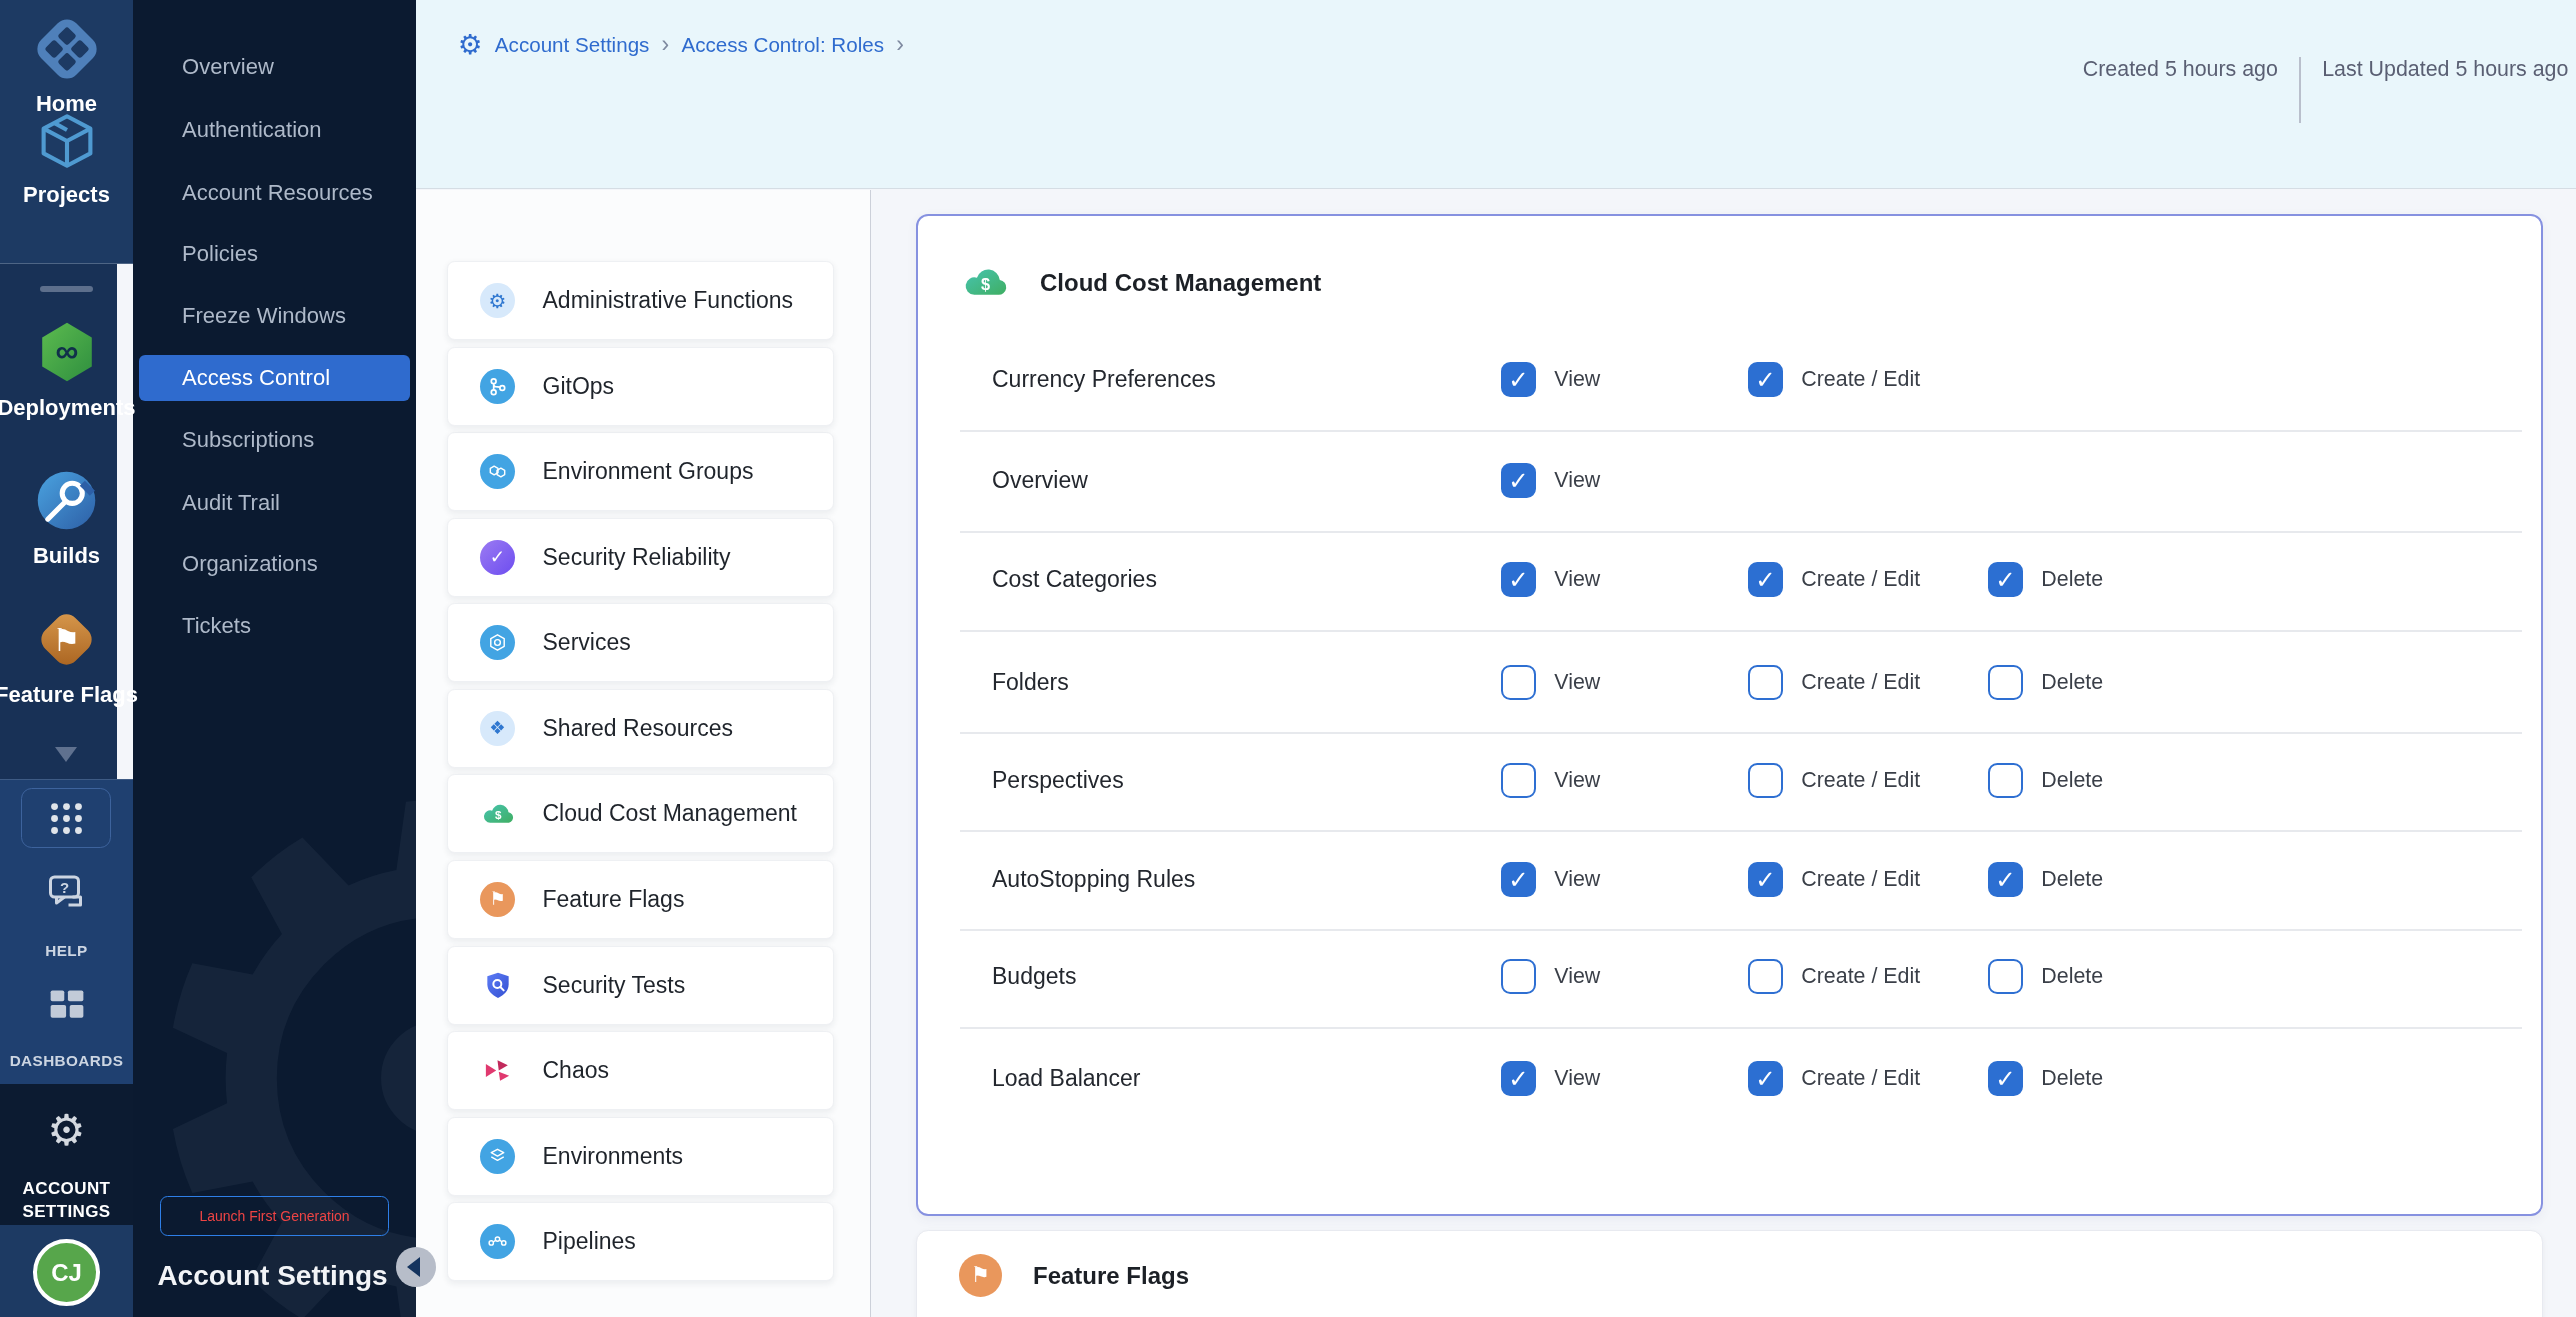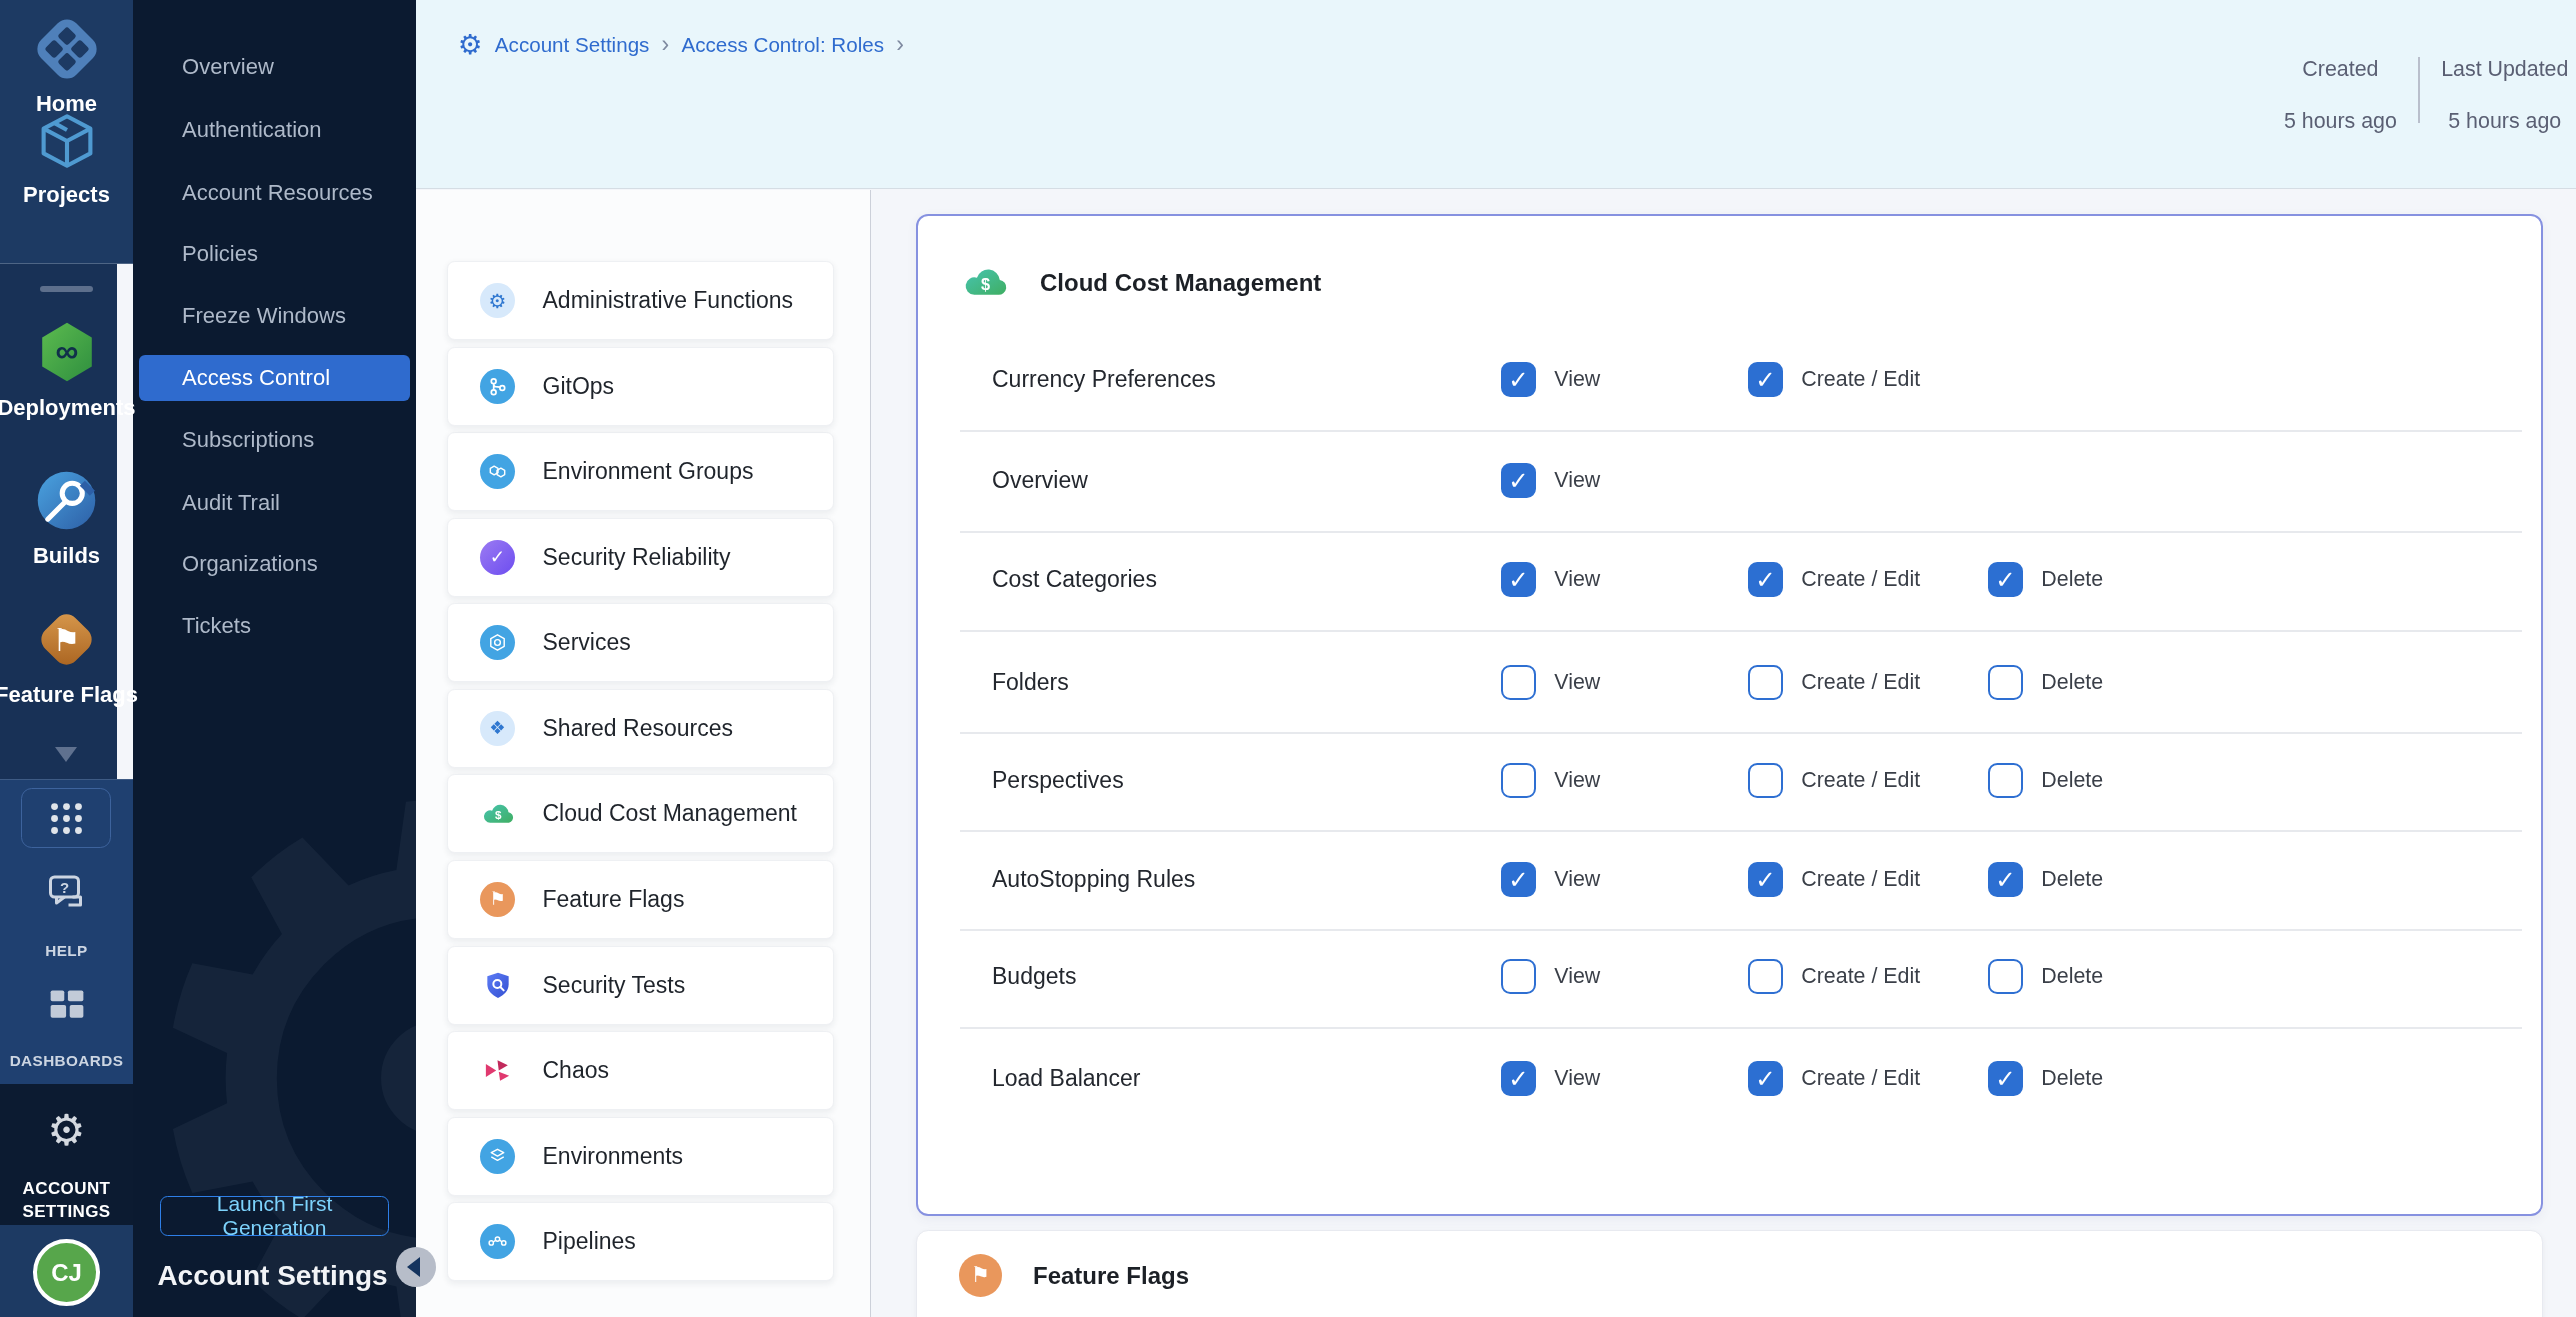--- a/index.html
+++ b/index.html
@@ -18,36 +18,36 @@
   .rail-dash{position:absolute;left:40px;top:286px;width:53px;height:6.1px;border-radius:3.1px;background:#5d6f8c;}
   .rail-chevron{position:absolute;left:55px;top:747px;width:0;height:0;border-left:11.5px solid transparent;border-right:11.5px solid transparent;border-top:15.3px solid #5f718f;}
   .grid-btn{position:absolute;left:21.4px;top:788px;width:90px;height:60px;border:1.5px solid #3d639d;border-radius:10.7px;display:flex;align-items:center;justify-content:center;cursor:pointer;}
   .avatar{width:67px;height:67px;border-radius:50%;background:#57a64b;border:4.6px solid #fff;color:#fff;font-size:24px;font-weight:700;display:flex;align-items:center;justify-content:center;cursor:pointer;}
 
   
   .sidenav{position:absolute;left:133px;top:0;width:283px;height:1318px;background:#0b1a30;overflow:hidden;z-index:20;}
   .watermark-gear{position:absolute;left:-31px;top:710px;font-size:749px;line-height:1;color:rgba(203,216,239,.055);pointer-events:none;}
   .nav-item{position:absolute;left:6.1px;width:271px;height:46px;display:flex;align-items:center;padding-left:43px;color:#aeb9c9;font-size:22px;border-radius:6.1px;cursor:pointer;white-space:nowrap;}
   .nav-item.active{background:#2f6bce;color:#fff;font-weight:400;}
-  .launch-btn{position:absolute;left:27px;top:1196px;width:229px;height:40px;border:1.5px solid #2e7fe8;border-radius:7.6px;background:transparent;color:#7dd3fc;font-size:21px;display:flex;align-items:center;justify-content:center;cursor:pointer;}
+  .launch-btn{position:absolute;left:27px;top:1196px;width:229px;height:40px;border:1.5px solid #2e7fe8;border-radius:7.6px;background:transparent;color:#ef4444;font-size:14px;display:flex;align-items:center;justify-content:center;cursor:pointer;}
   .sidenav-title{position:absolute;left:24.4px;top:1260px;color:#f2f4f7;font-size:28px;font-weight:700;}
   .collapse-knob{position:absolute;left:396px;top:1247px;width:40px;height:40px;border-radius:50%;background:#b7bdc9;z-index:40;display:flex;align-items:center;justify-content:center;cursor:pointer;}
   .collapse-knob .tri{width:0;height:0;border-top:10px solid transparent;border-bottom:10px solid transparent;border-right:13.8px solid #14335e;margin-right:4.6px;}
 
   
   .content{position:absolute;left:416px;top:0;width:2160px;height:1318px;}
   .band{position:absolute;left:0;top:0;width:2160px;height:189px;background:#e9f6fb;border-bottom:1.5px solid #d5dde4;}
   .breadcrumb{position:absolute;left:42px;top:31px;display:flex;align-items:center;gap:12.2px;font-size:20.6px;}
   .crumb-link{color:#2f6bce;cursor:pointer;}
   .crumb-sep{color:#7f8aa0;font-size:23px;}
   .crumb-gear{color:#2f6bce;font-size:27.5px;line-height:1;}
   .title-row{position:absolute;left:40px;top:88px;display:flex;align-items:center;gap:24.4px;}
   .page-title{font-size:32px;color:#1c2128;font-weight:500;}
   .meta{position:absolute;right:7.6px;top:57px;display:flex;align-items:flex-start;gap:21.4px;color:#5a5f73;}
-  .meta-col{display:flex;flex-direction:column;gap:27px;font-size:21.4px;text-align:center;}
+  .meta-col{display:flex;gap:6px;font-size:21.4px;}
   .meta-divider{width:1.5px;height:66px;background:#b9bfcc;}
 
   
   .cat-col{position:absolute;left:0;top:190px;width:455px;height:1128px;background:#fbfcfd;border-right:1.5px solid #ccd0d9;}
   .cat-card{position:absolute;left:31px;width:387px;height:79px;background:#fff;border:0.8px solid #eef0f3;border-radius:7.6px;box-shadow:0 2.3px 6.1px rgba(30,40,60,.07);display:flex;align-items:center;gap:27.5px;padding-left:32px;cursor:pointer;}
   .cat-label{font-size:23px;color:#1f242b;font-weight:500;white-space:nowrap;}
   .cat-ic{width:35px;height:35px;border-radius:50%;display:flex;align-items:center;justify-content:center;flex:none;}
   .ic-pale{background:#d7e9fb;color:#2f77d0;}
   .ic-blue{background:#42a4e3;color:#fff;}
   .ic-purple{background:linear-gradient(135deg,#9b7bf2,#6d4df0);color:#fff;}

